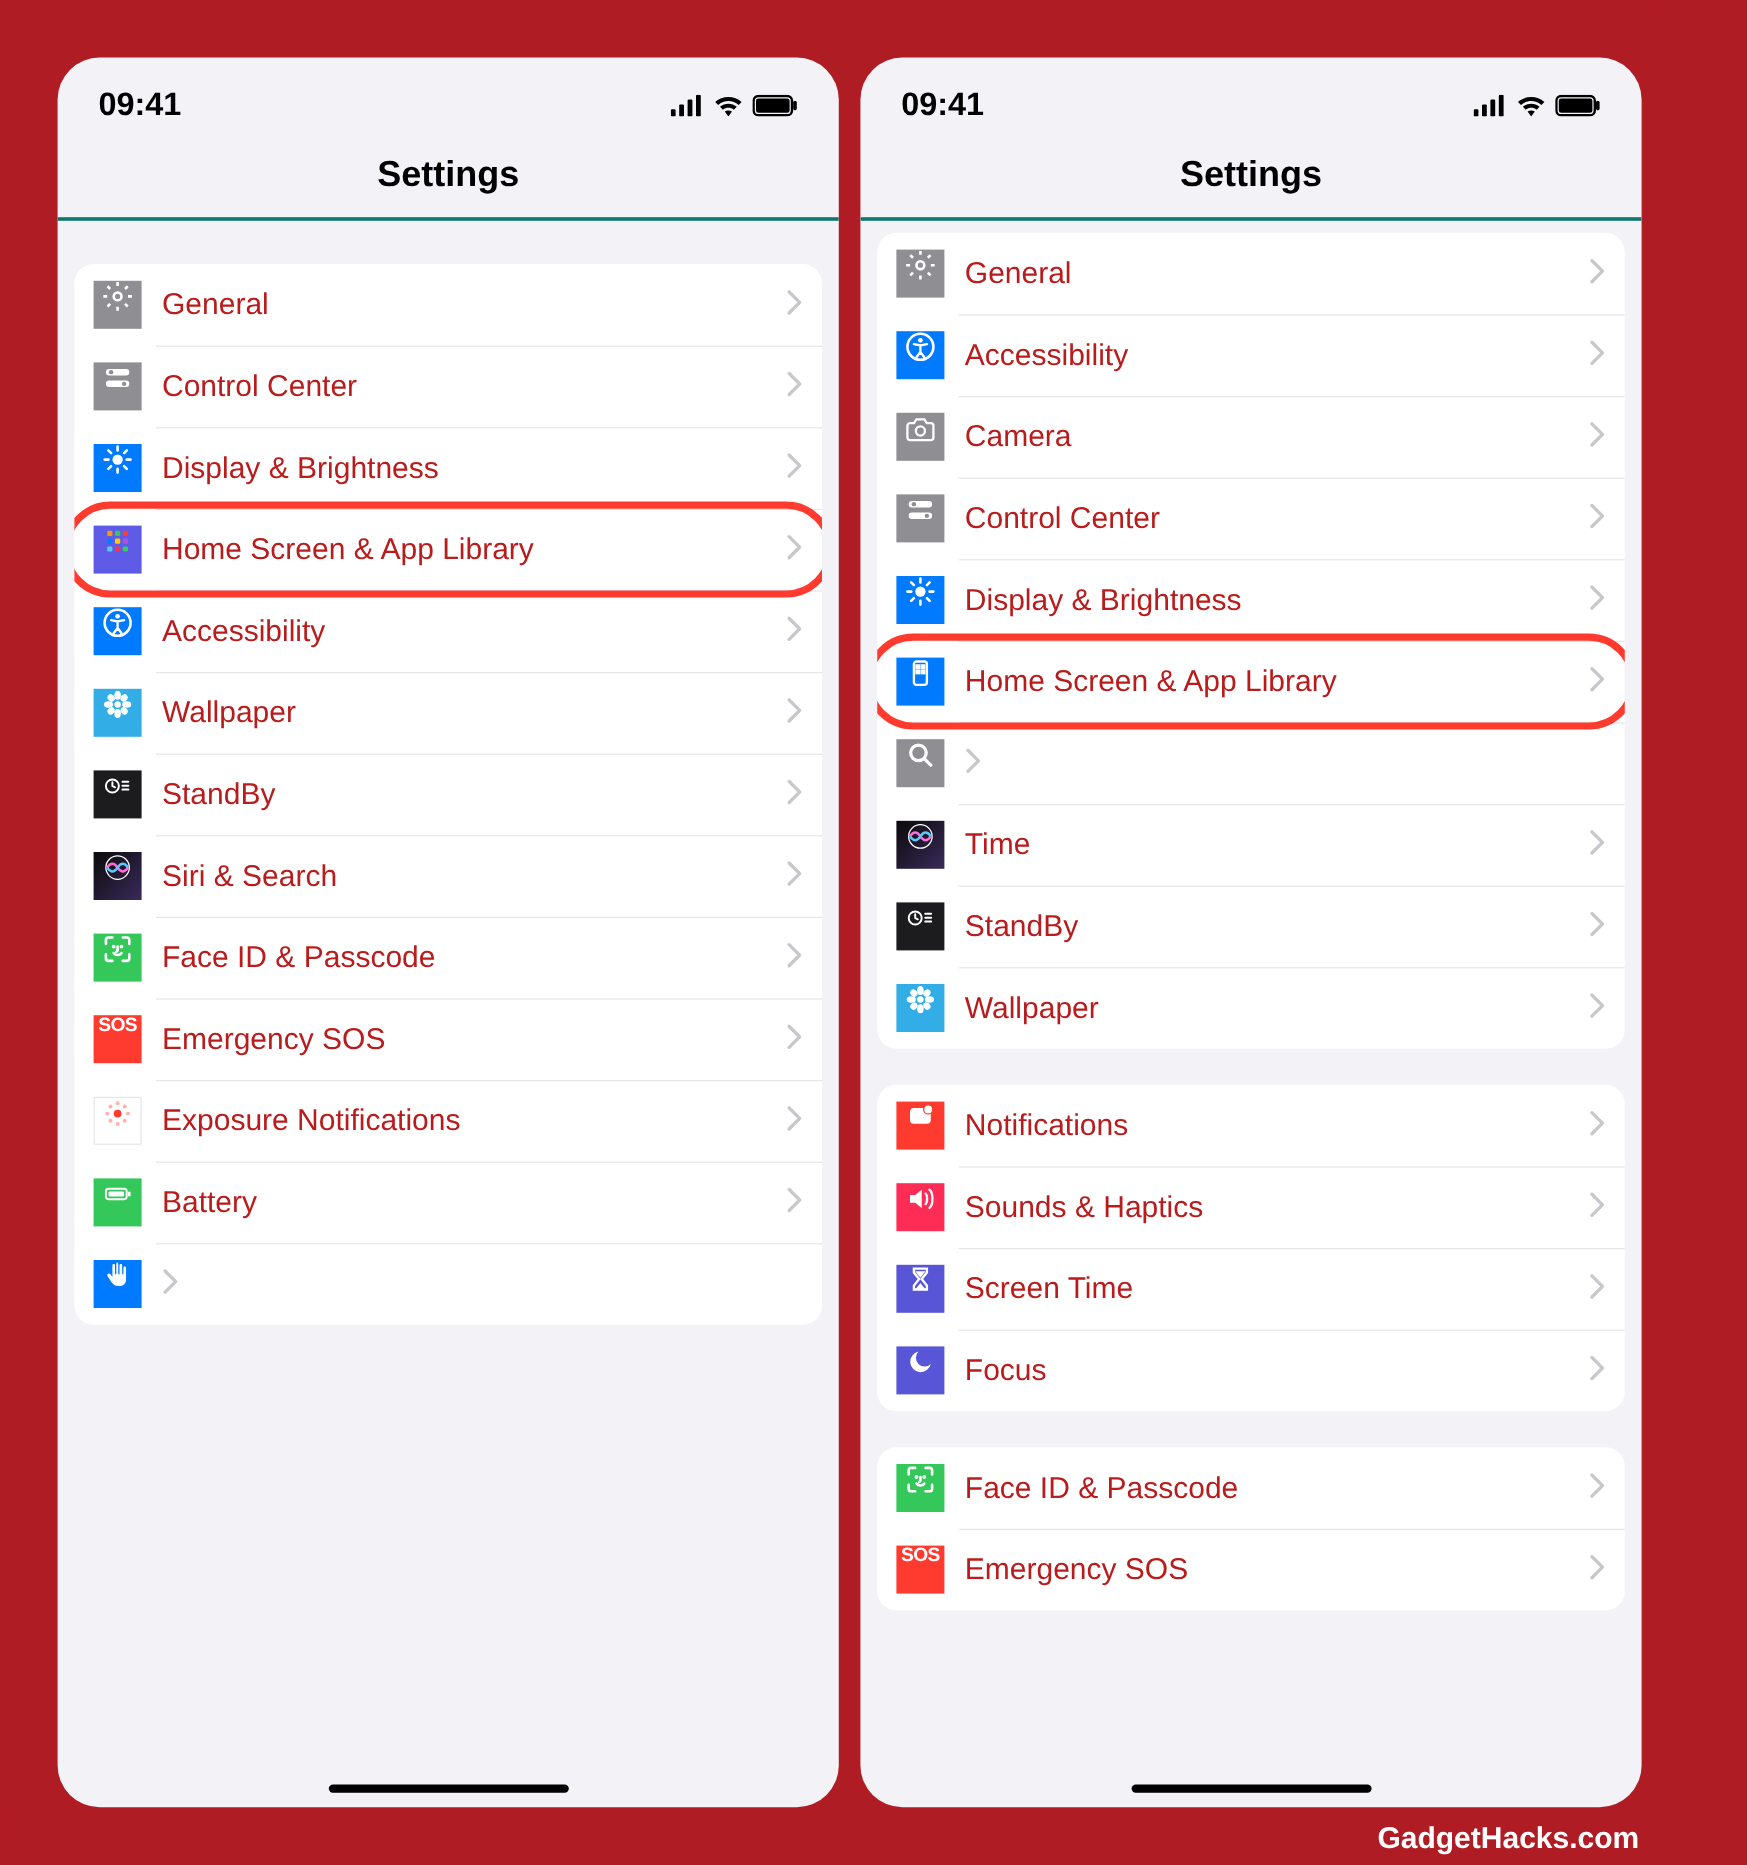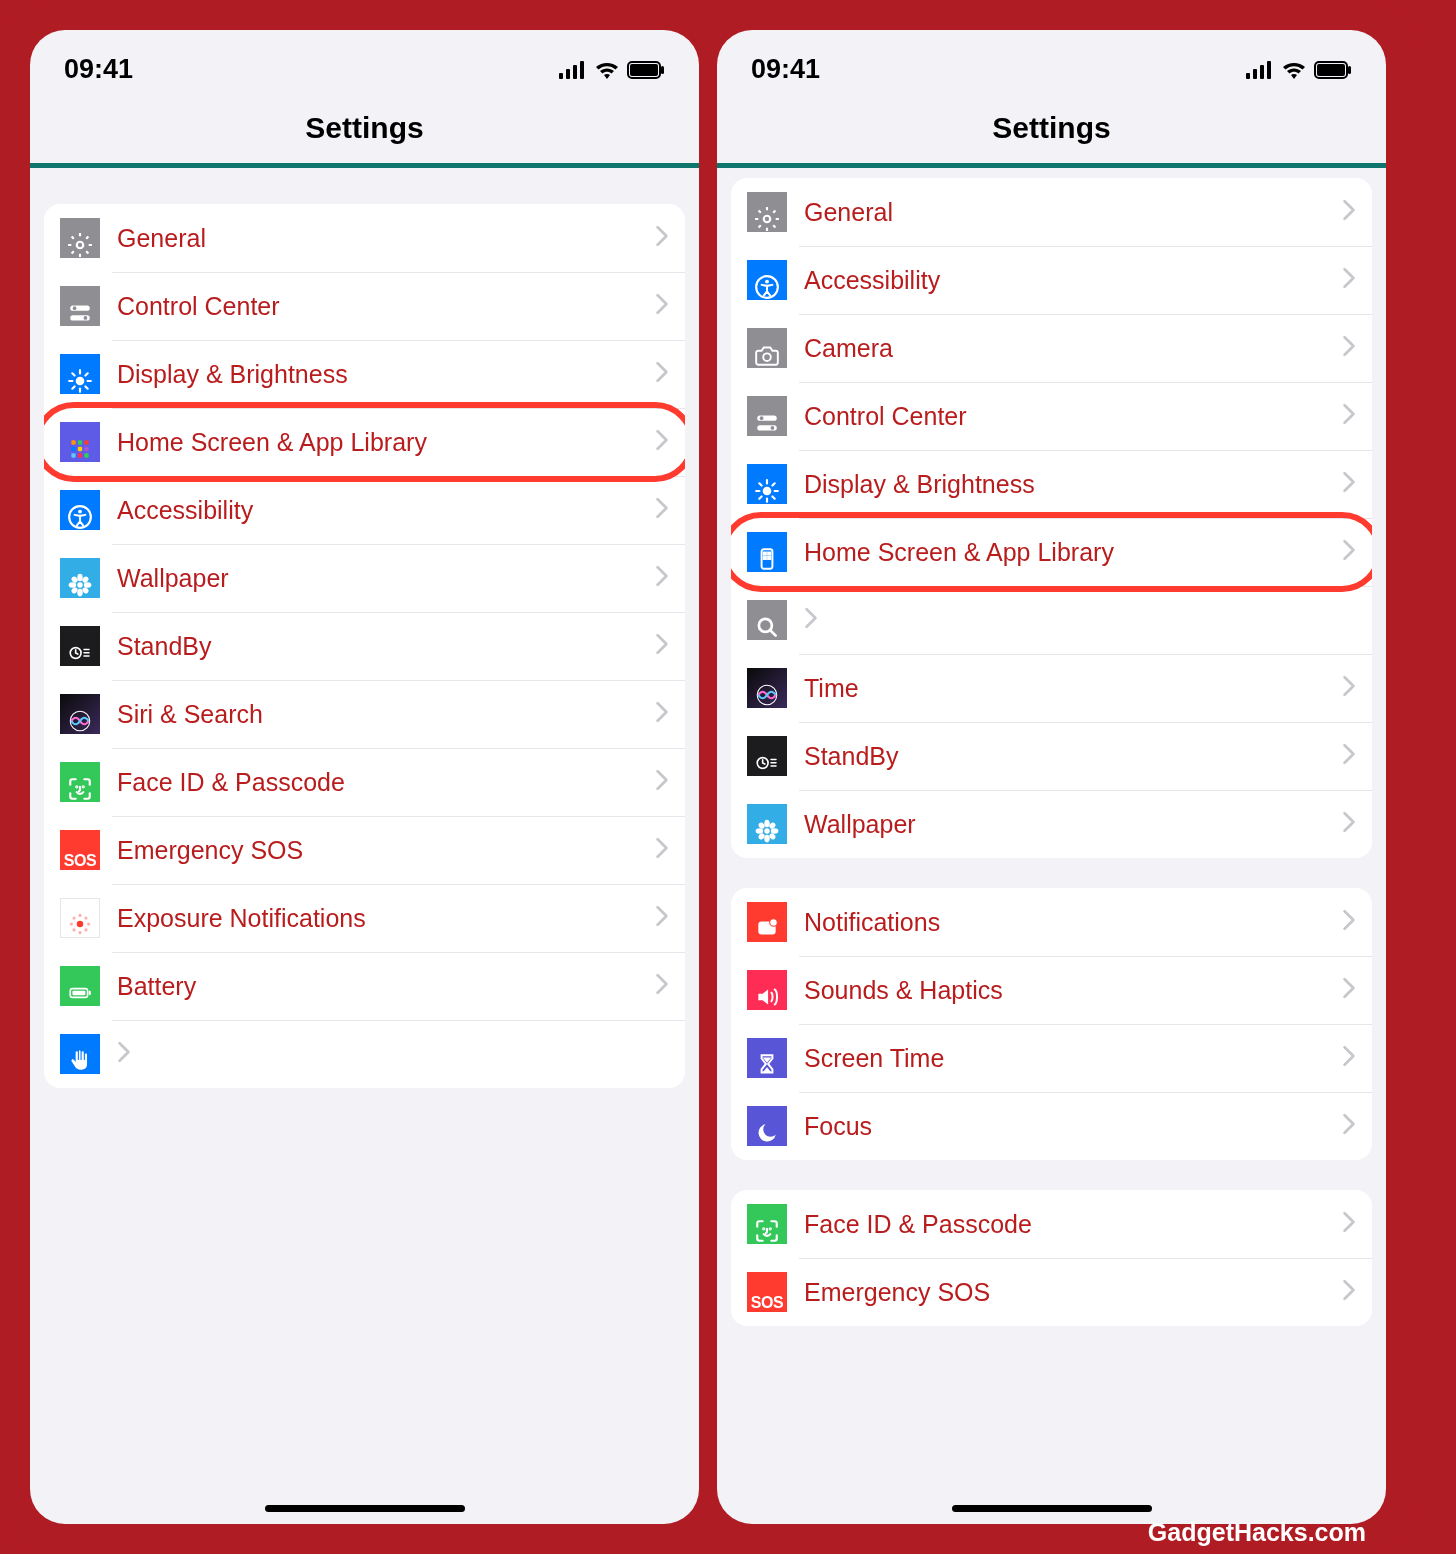--- a/index.html
+++ b/index.html
@@ -10,21 +10,21 @@
     body {
       font-family: -apple-system, BlinkMacSystemFont, "Segoe UI", Helvetica, Arial, sans-serif;
       background: #b01c24;
       width: 1456px;
       height: 1554px;
       position: relative;
     }
     .container {
       width: 1416px;
       height: 1554px;
-      padding: 30px;
+      padding: 48px;
       background: #b01c24;
       border-radius: 50px;
       position: relative;
     }
     .phones {
       display: flex;
       gap: 18px;
       height: 100%;
     }
     .phone {
@@ -48,21 +48,21 @@
       display: flex;
       gap: 7px;
       align-items: center;
     }
     .signal-icon svg, .wifi-icon svg, .battery-icon svg {
       display: block;
     }
     .header {
       padding: 16px 0 18px;
       text-align: center;
-      border-bottom: 5px solid #0f766e;
+      border-bottom: 3px solid #0f766e;
     }
     .header-title {
       font-size: 30px;
       font-weight: 700;
       color: #000;
     }
     .content {
       flex: 1;
       overflow: hidden;
       padding: 0 14px;
@@ -109,21 +109,21 @@
       right: -10px;
       top: -6px;
       bottom: -6px;
       z-index: 5;
     }
     .icon-box {
       width: 40px;
       height: 40px;
       border-radius: 0;
       display: flex;
-      align-items: flex-end;
+      align-items: flex-start;
       justify-content: center;
       flex-shrink: 0;
       margin-right: 17px;
       color: #fff;
       font-size: 20px;
       font-weight: 600;
     }
     .row-label {
       flex: 1;
       font-size: 25px;

